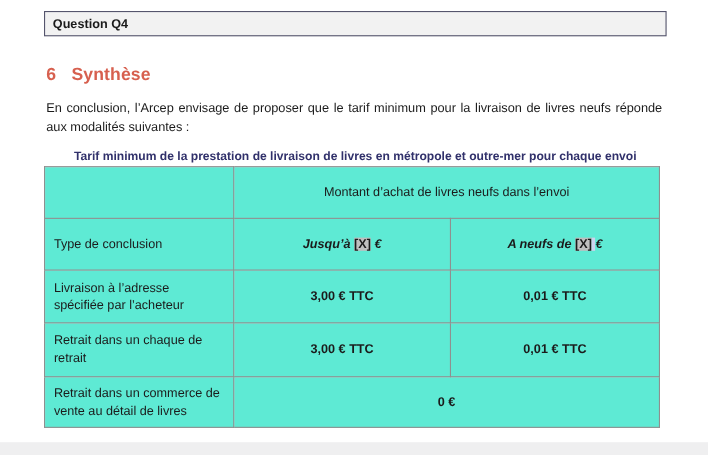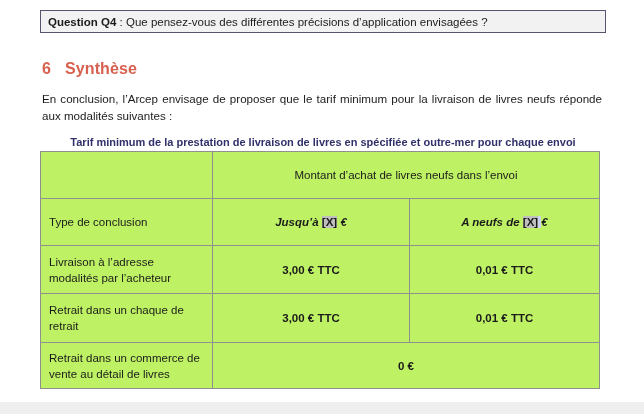--- a/index.html
+++ b/index.html
@@ -70,21 +70,21 @@
     left: 40px; top: 151px;
     width: 559px;
     border-collapse: collapse;
     table-layout: fixed;
   }
   .tariff td {
     border: 1px solid var(--table-border, #8f8f8f);
     font-size: 11.5px;
     line-height: 16px;
     vertical-align: middle;
-    background: #bef264;
+    background: #5eead4;
   }
   .tariff tr:nth-child(1) { height: 47px; }
   .tariff tr:nth-child(2) { height: 47px; }
   .tariff tr:nth-child(3) { height: 48px; }
   .tariff tr:nth-child(4) { height: 49px; }
   .tariff tr:nth-child(5) { height: 46px; }
   .left-cell  { padding: 4px 12px 4px 8px; text-align: left; }
   .center-cell{ text-align: center; }
   .bold-cell  { font-weight: bold; }
   .pre { white-space: pre; font-style: italic; }
@@ -104,49 +104,49 @@
     width: 644px; height: 12px;
     background: #efeff0;
   }
 </style>
 </head>
 <body>
 
 <div class="page">
 
   <div class="question-box">
-    <span class="qb-bold">Question Q4</span><span> : Que pensez-vous des différentes précisions d’application envisagées ?</span>
+    <span class="qb-bold">Question Q4</span>
   </div>
 
   <div class="section-heading">
     <span class="sec-num">6</span><span class="sec-title">Synthèse</span>
   </div>
 
   <p class="body-par">En conclusion, l’Arcep envisage de proposer que le tarif minimum pour la livraison de livres neufs réponde aux modalités suivantes :</p>
 
-  <div class="table-caption">Tarif minimum de la prestation de livraison de livres en spécifiée et outre-mer pour chaque envoi</div>
+  <div class="table-caption">Tarif minimum de la prestation de livraison de livres en métropole et outre-mer pour chaque envoi</div>
 
   <table class="tariff">
     <colgroup>
       <col style="width:172px">
       <col style="width:197px">
       <col style="width:190px">
     </colgroup>
     <tbody>
       <tr>
         <td class="left-cell"></td>
         <td class="center-cell" colspan="2">Montant d’achat de livres neufs dans l’envoi</td>
       </tr>
       <tr>
         <td class="left-cell">Type de conclusion</td>
         <td class="center-cell bold-cell"><span class="pre">Jusqu’à </span><span class="hl">[X]</span><span class="pre"> €</span></td>
         <td class="center-cell bold-cell"><span class="pre">A neufs de </span><span class="hl">[X]</span><span class="hl-space"> </span><span class="pre">€</span></td>
       </tr>
       <tr>
-        <td class="left-cell">Livraison à l’adresse modalités par l’acheteur</td>
+        <td class="left-cell">Livraison à l’adresse spécifiée par l’acheteur</td>
         <td class="center-cell bold-cell">3,00 € TTC</td>
         <td class="center-cell bold-cell">0,01 € TTC</td>
       </tr>
       <tr>
         <td class="left-cell">Retrait dans un chaque de retrait</td>
         <td class="center-cell bold-cell">3,00 € TTC</td>
         <td class="center-cell bold-cell">0,01 € TTC</td>
       </tr>
       <tr>
         <td class="left-cell">Retrait dans un commerce de vente au détail de livres</td>

